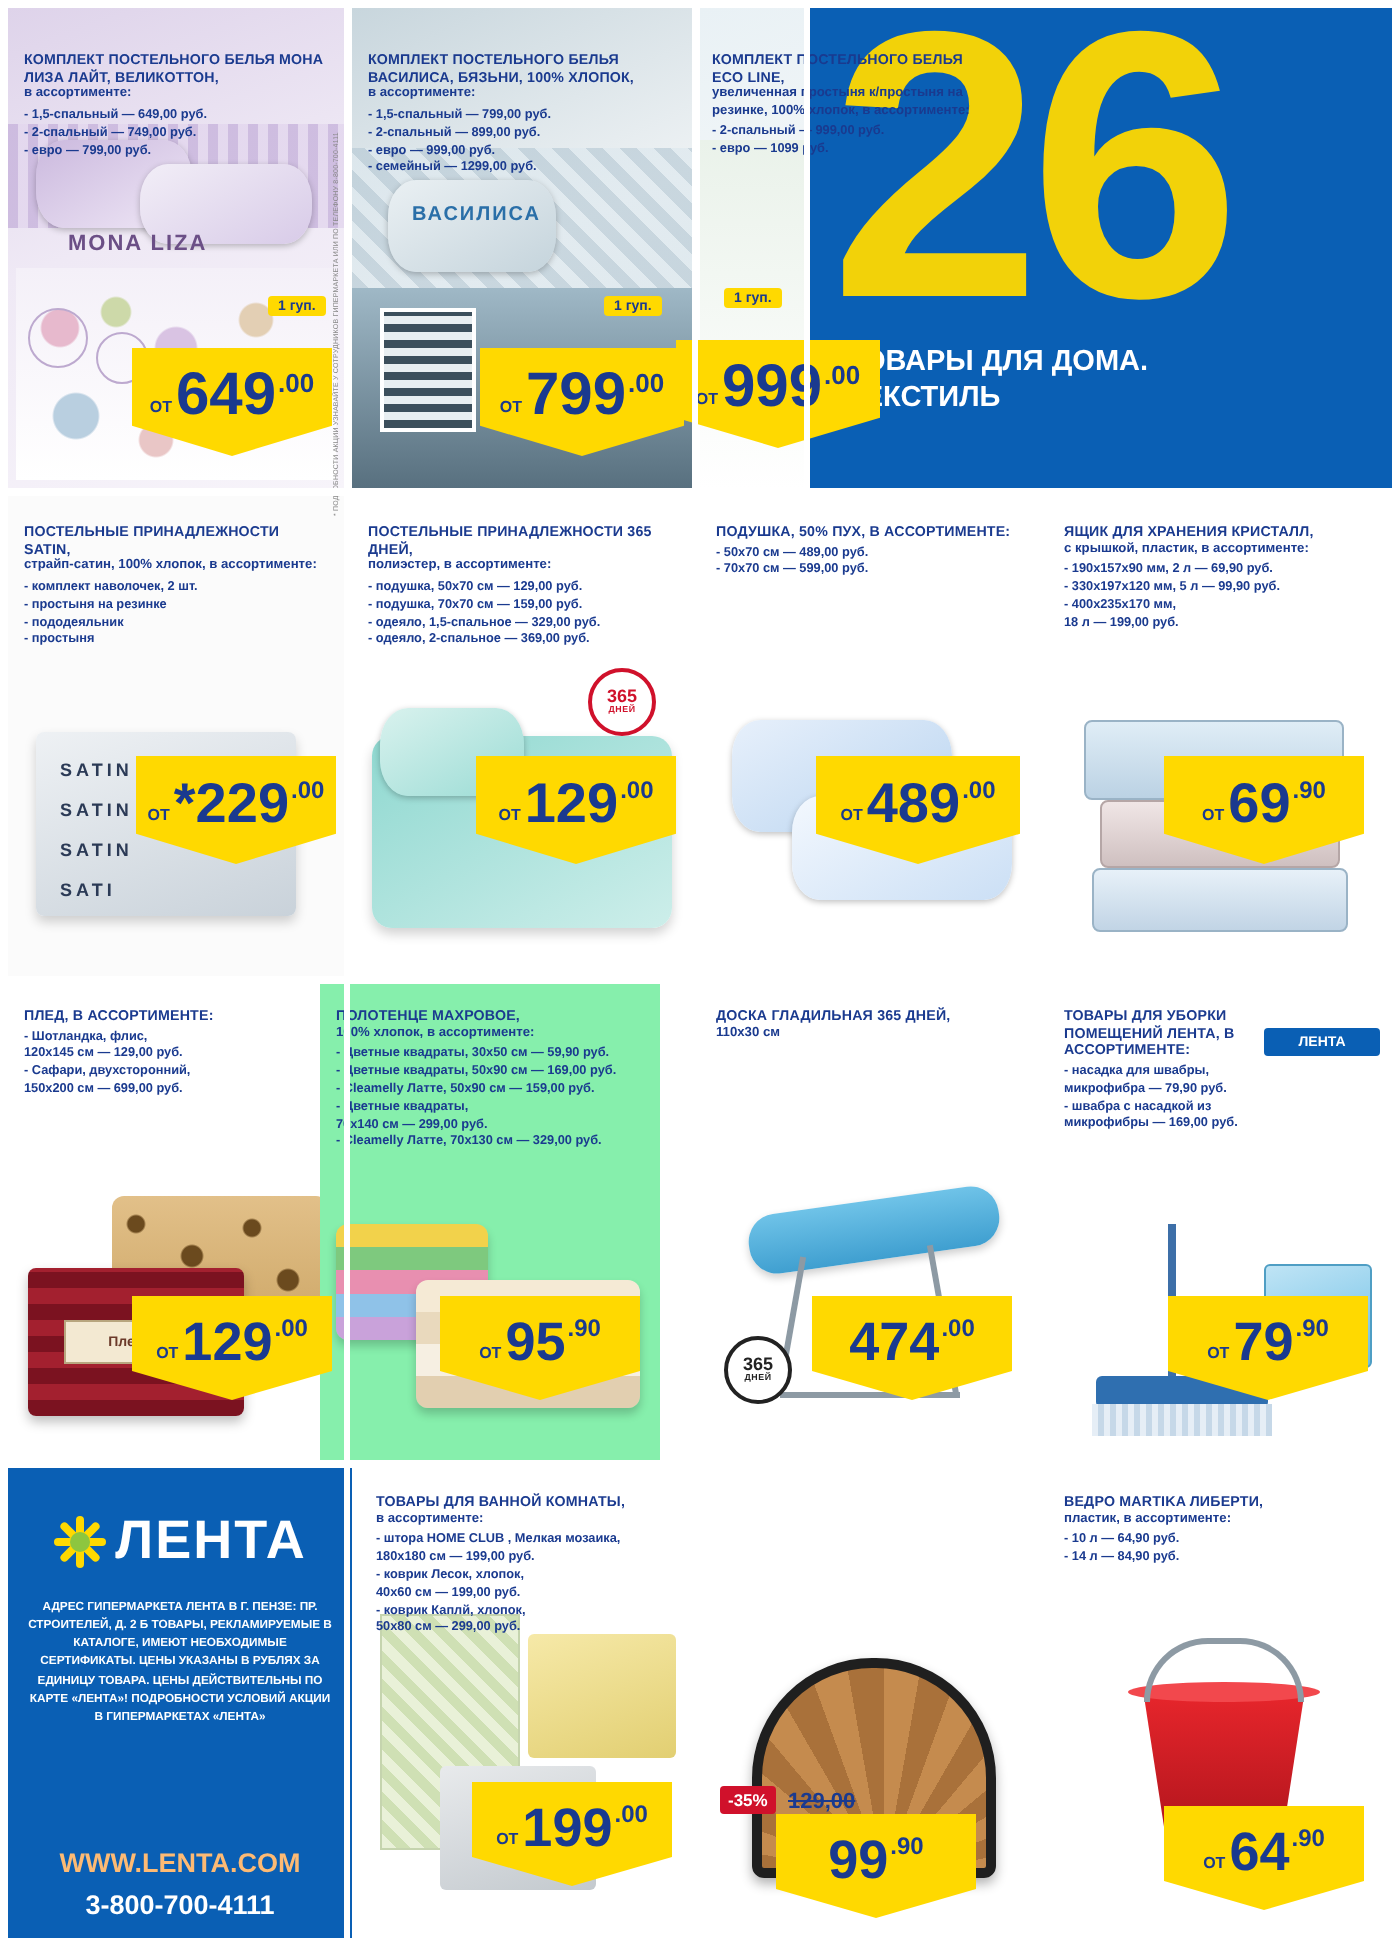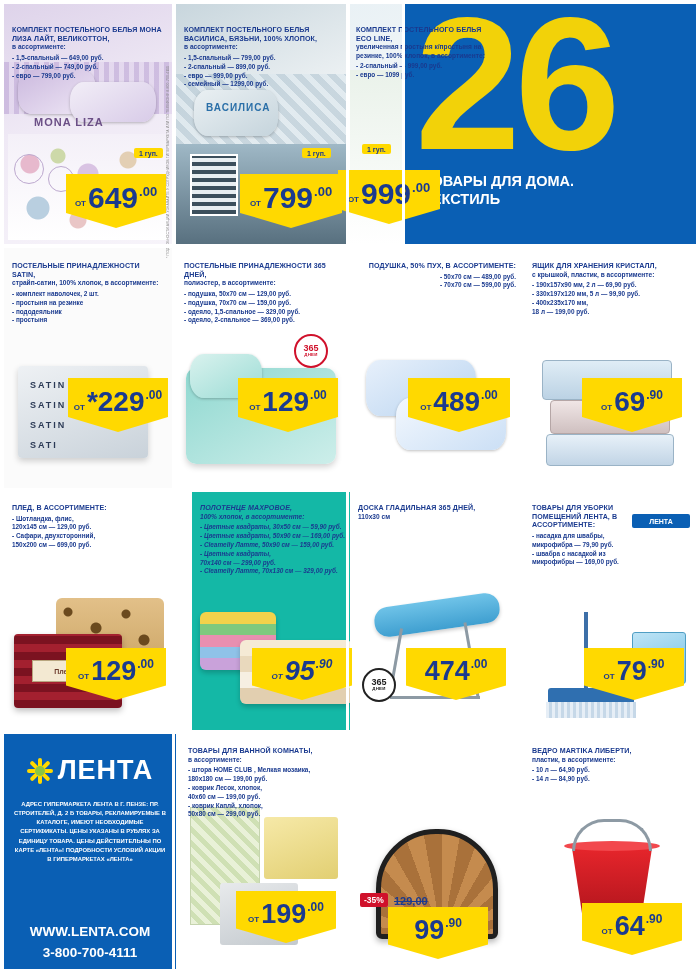--- a/index.html
+++ b/index.html
@@ -102,21 +102,21 @@
     position: absolute; left: 8px; top: 8px; width: 10px; height: 10px;
     background: #8dc63f; border-radius: 50%;
   }
   .lenta-word { font-size: 27px; font-weight: bold; letter-spacing: 1px; color: #fff; }
   .lenta-addr {
     margin-top: 14px; padding: 0 8px; text-align: center;
     font-size: 5.9px; line-height: 1.55; font-weight: bold; text-transform: uppercase;
   }
   .lenta-site {
     position: absolute; left: 0; right: 0; bottom: 30px; text-align: center;
-    font-size: 13.5px; font-weight: bold; color: #ffffff;
+    font-size: 13.5px; font-weight: bold; color: #fdba74;
   }
   .lenta-phone {
     position: absolute; left: 0; right: 0; bottom: 9px; text-align: center;
     font-size: 13.5px; font-weight: bold; color: #fff;
   }
 
   
   .vert-legal {
     position: absolute; z-index: 9; left: 166px; top: 258px;
     width: 210px; transform: rotate(-90deg); transform-origin: 0 0;
@@ -283,21 +283,21 @@
       <span class="ot">ОТ</span>
       <span class="rub" style="font-size:28px;">129</span>
       <span class="kop" style="font-size:12px;">.00</span>
     </div>
   </div>
 
   <div class="cell" style="left:350px; top:248px; width:170px; height:240px; background:#ffffff;">
     <div class="pillow" style="left:16px;top:112px;width:110px;height:56px;background:linear-gradient(150deg,#e7f0fb,#b9d4f0);"></div>
     <div class="pillow" style="left:46px;top:150px;width:110px;height:52px;background:linear-gradient(150deg,#f3f8fe,#cbdff5);"></div>
 
-    <div class="txt-block" style="left:8px; top:14px; width:158px;text-align:right;">
+    <div class="txt-block" style="left:8px; top:14px; width:158px;">
       <div class="txt-title">ПОДУШКА, 50% ПУХ, В АССОРТИМЕНТЕ:</div>
       <div class="txt-list">
         <div>- 50х70 см — 489,00 руб.</div>
         <div>- 70х70 см — 599,00 руб.</div>
       </div>
     </div>
     <div class="price-tag" style="left:58px; bottom:56px; width:102px; height:54px;">
       <span class="ot">ОТ</span>
       <span class="rub" style="font-size:28px;">489</span>
       <span class="kop" style="font-size:12px;">.00</span>
@@ -348,21 +348,21 @@
         <div>  150х200 см — 699,00 руб.</div>
       </div>
     </div>
     <div class="price-tag" style="left:62px; bottom:30px; width:100px; height:52px;">
       <span class="ot">ОТ</span>
       <span class="rub" style="font-size:27px;">129</span>
       <span class="kop" style="font-size:12px;">.00</span>
     </div>
   </div>
 
-  <div class="cell" style="left:192px; top:492px; width:170px; height:238px; background:#14b8a6;font-style:italic;">
+  <div class="cell" style="left:160px; top:492px; width:170px; height:238px; background:#86efac;">
     <div class="art" style="left:8px;top:120px;width:76px;height:58px;border-radius:6px;background:
            linear-gradient(180deg,#f2d24b 0 20%,#7ec97e 20% 40%,#e88fb0 40% 60%,#8fc2e8 60% 80%,#c9a2da 80% 100%);
            box-shadow:0 3px 5px rgba(0,0,0,.2);"></div>
     <div class="art" style="left:48px;top:148px;width:112px;height:64px;border-radius:6px;background:
            linear-gradient(180deg,#f5ead5 0 25%,#e9d9bd 25% 50%,#f6efe2 50% 75%,#e2cfb0 75% 100%);
            box-shadow:0 3px 5px rgba(0,0,0,.2);"></div>
 
     <div class="txt-block" style="left:8px; top:12px; width:162px;">
       <div class="txt-title">ПОЛОТЕНЦЕ МАХРОВОЕ,</div>
       <div class="txt-sub">100% хлопок, в ассортименте:</div>

